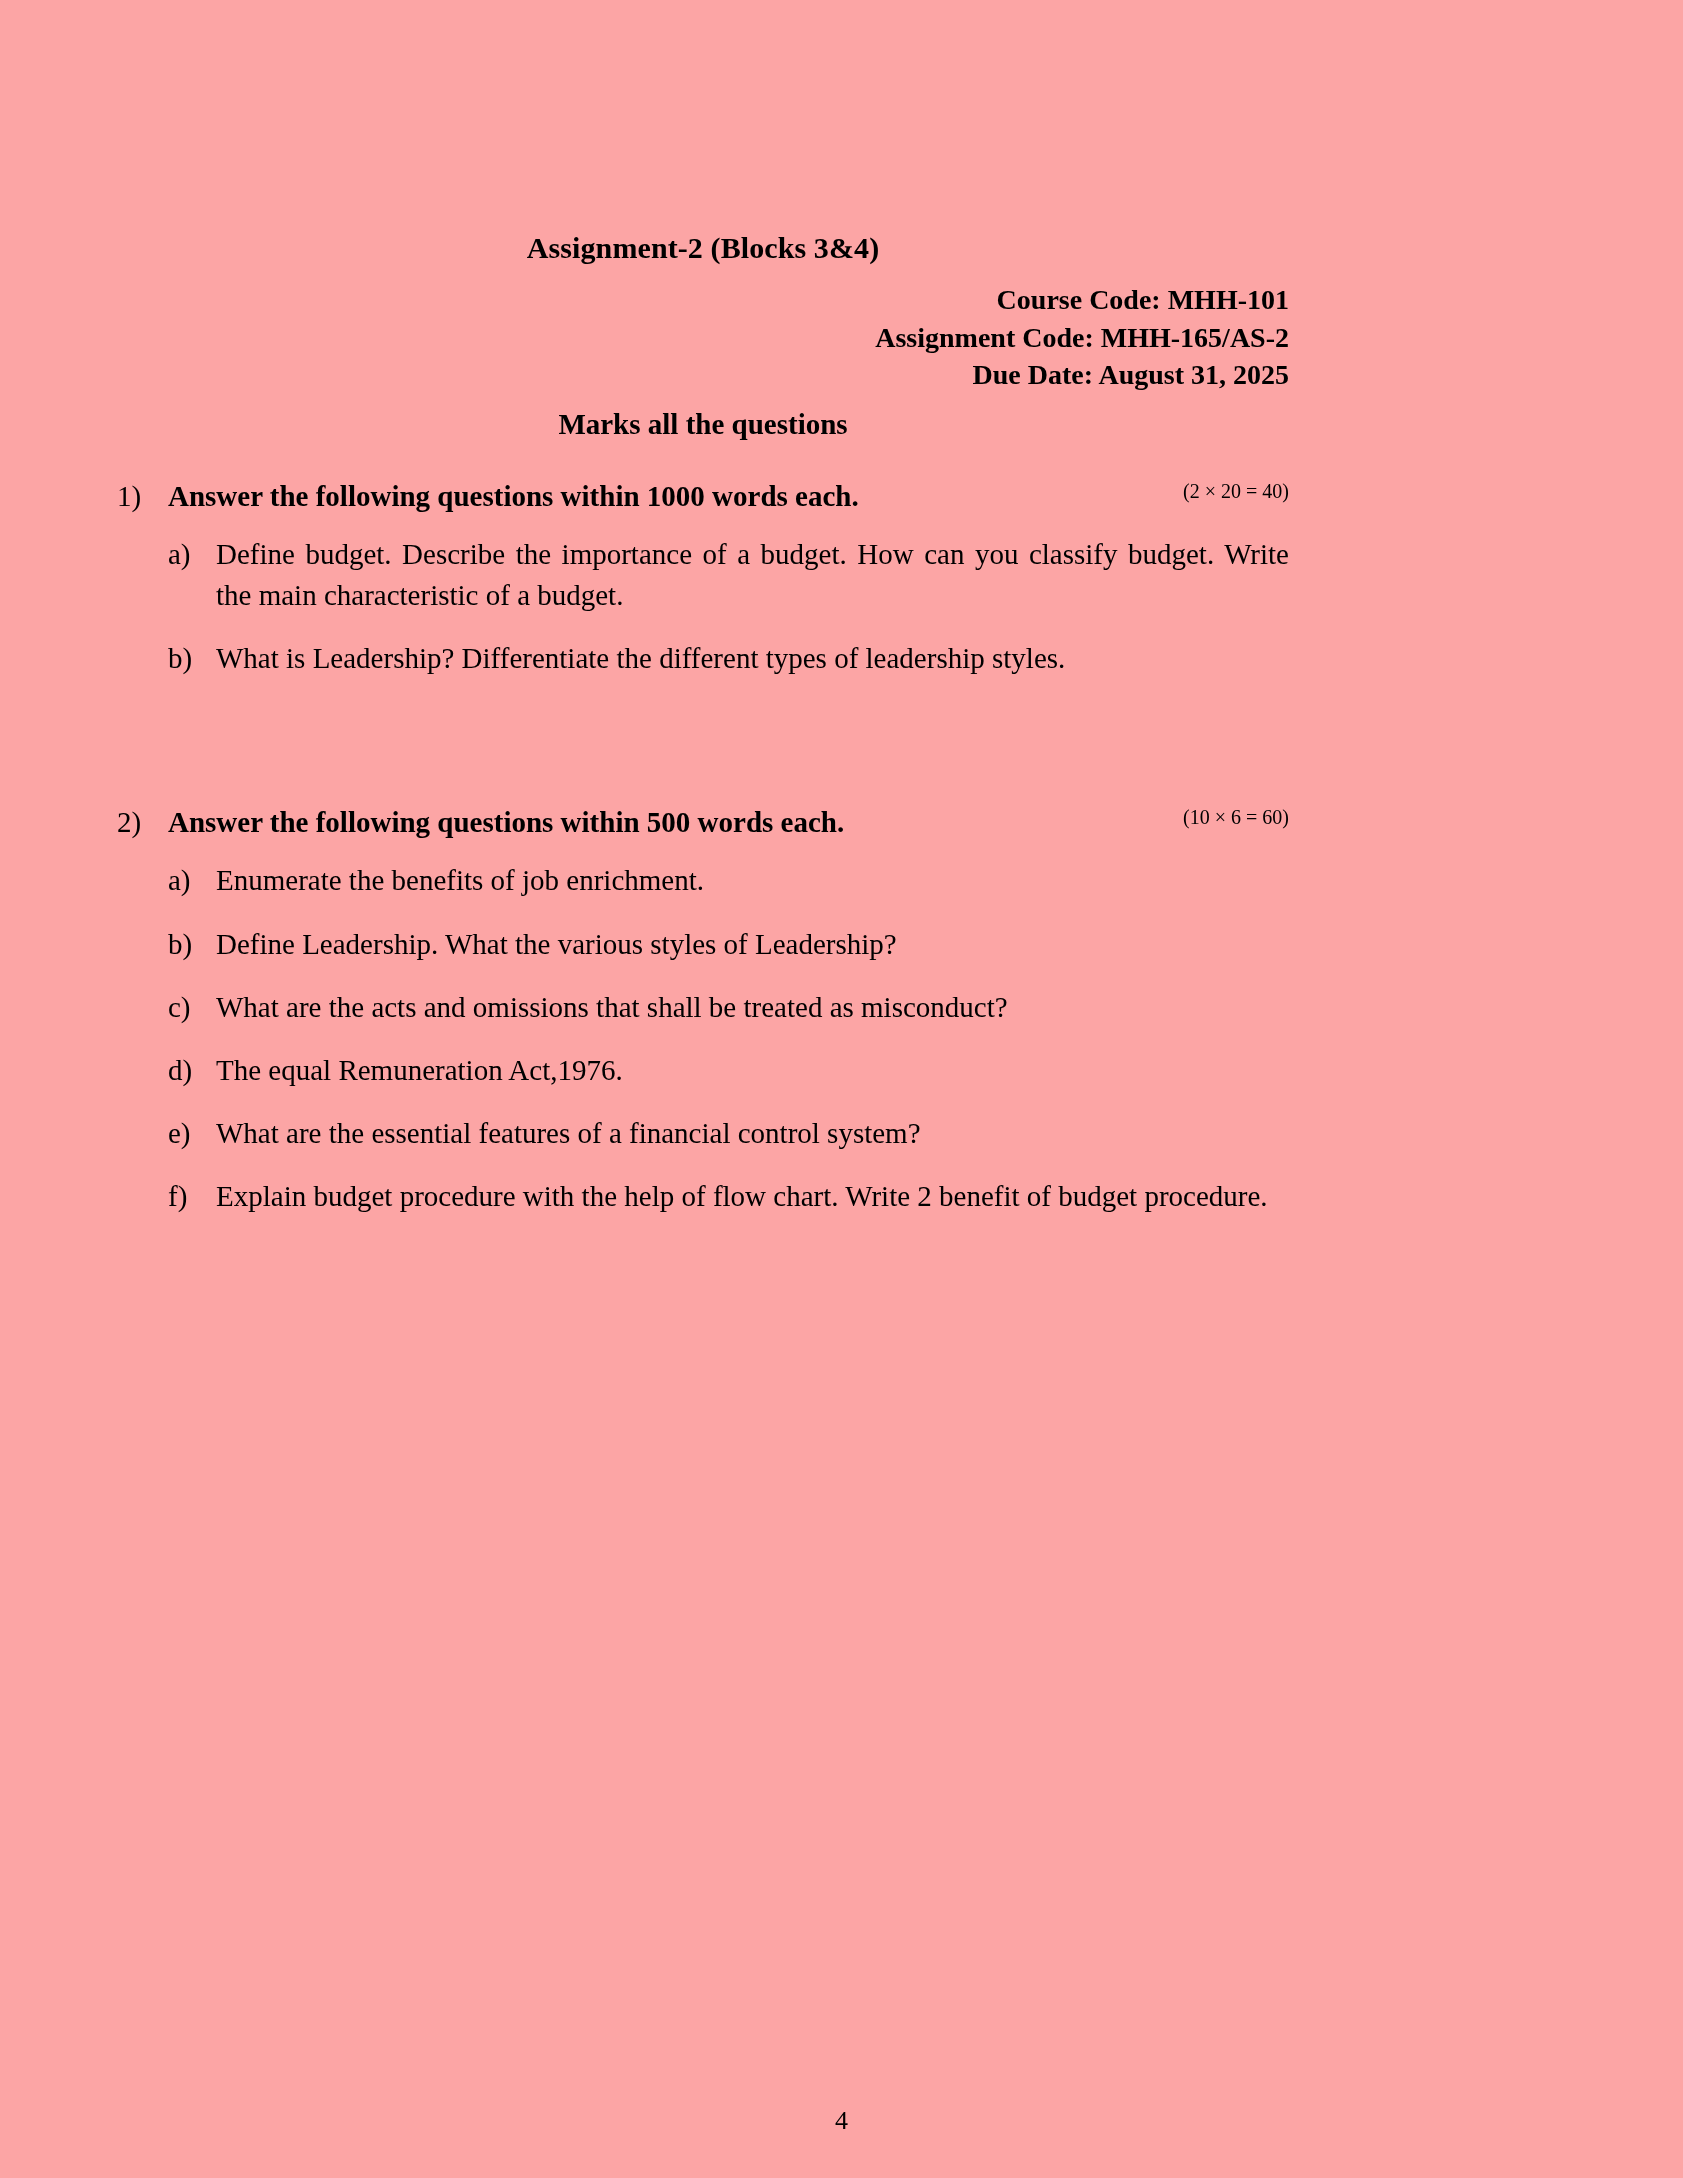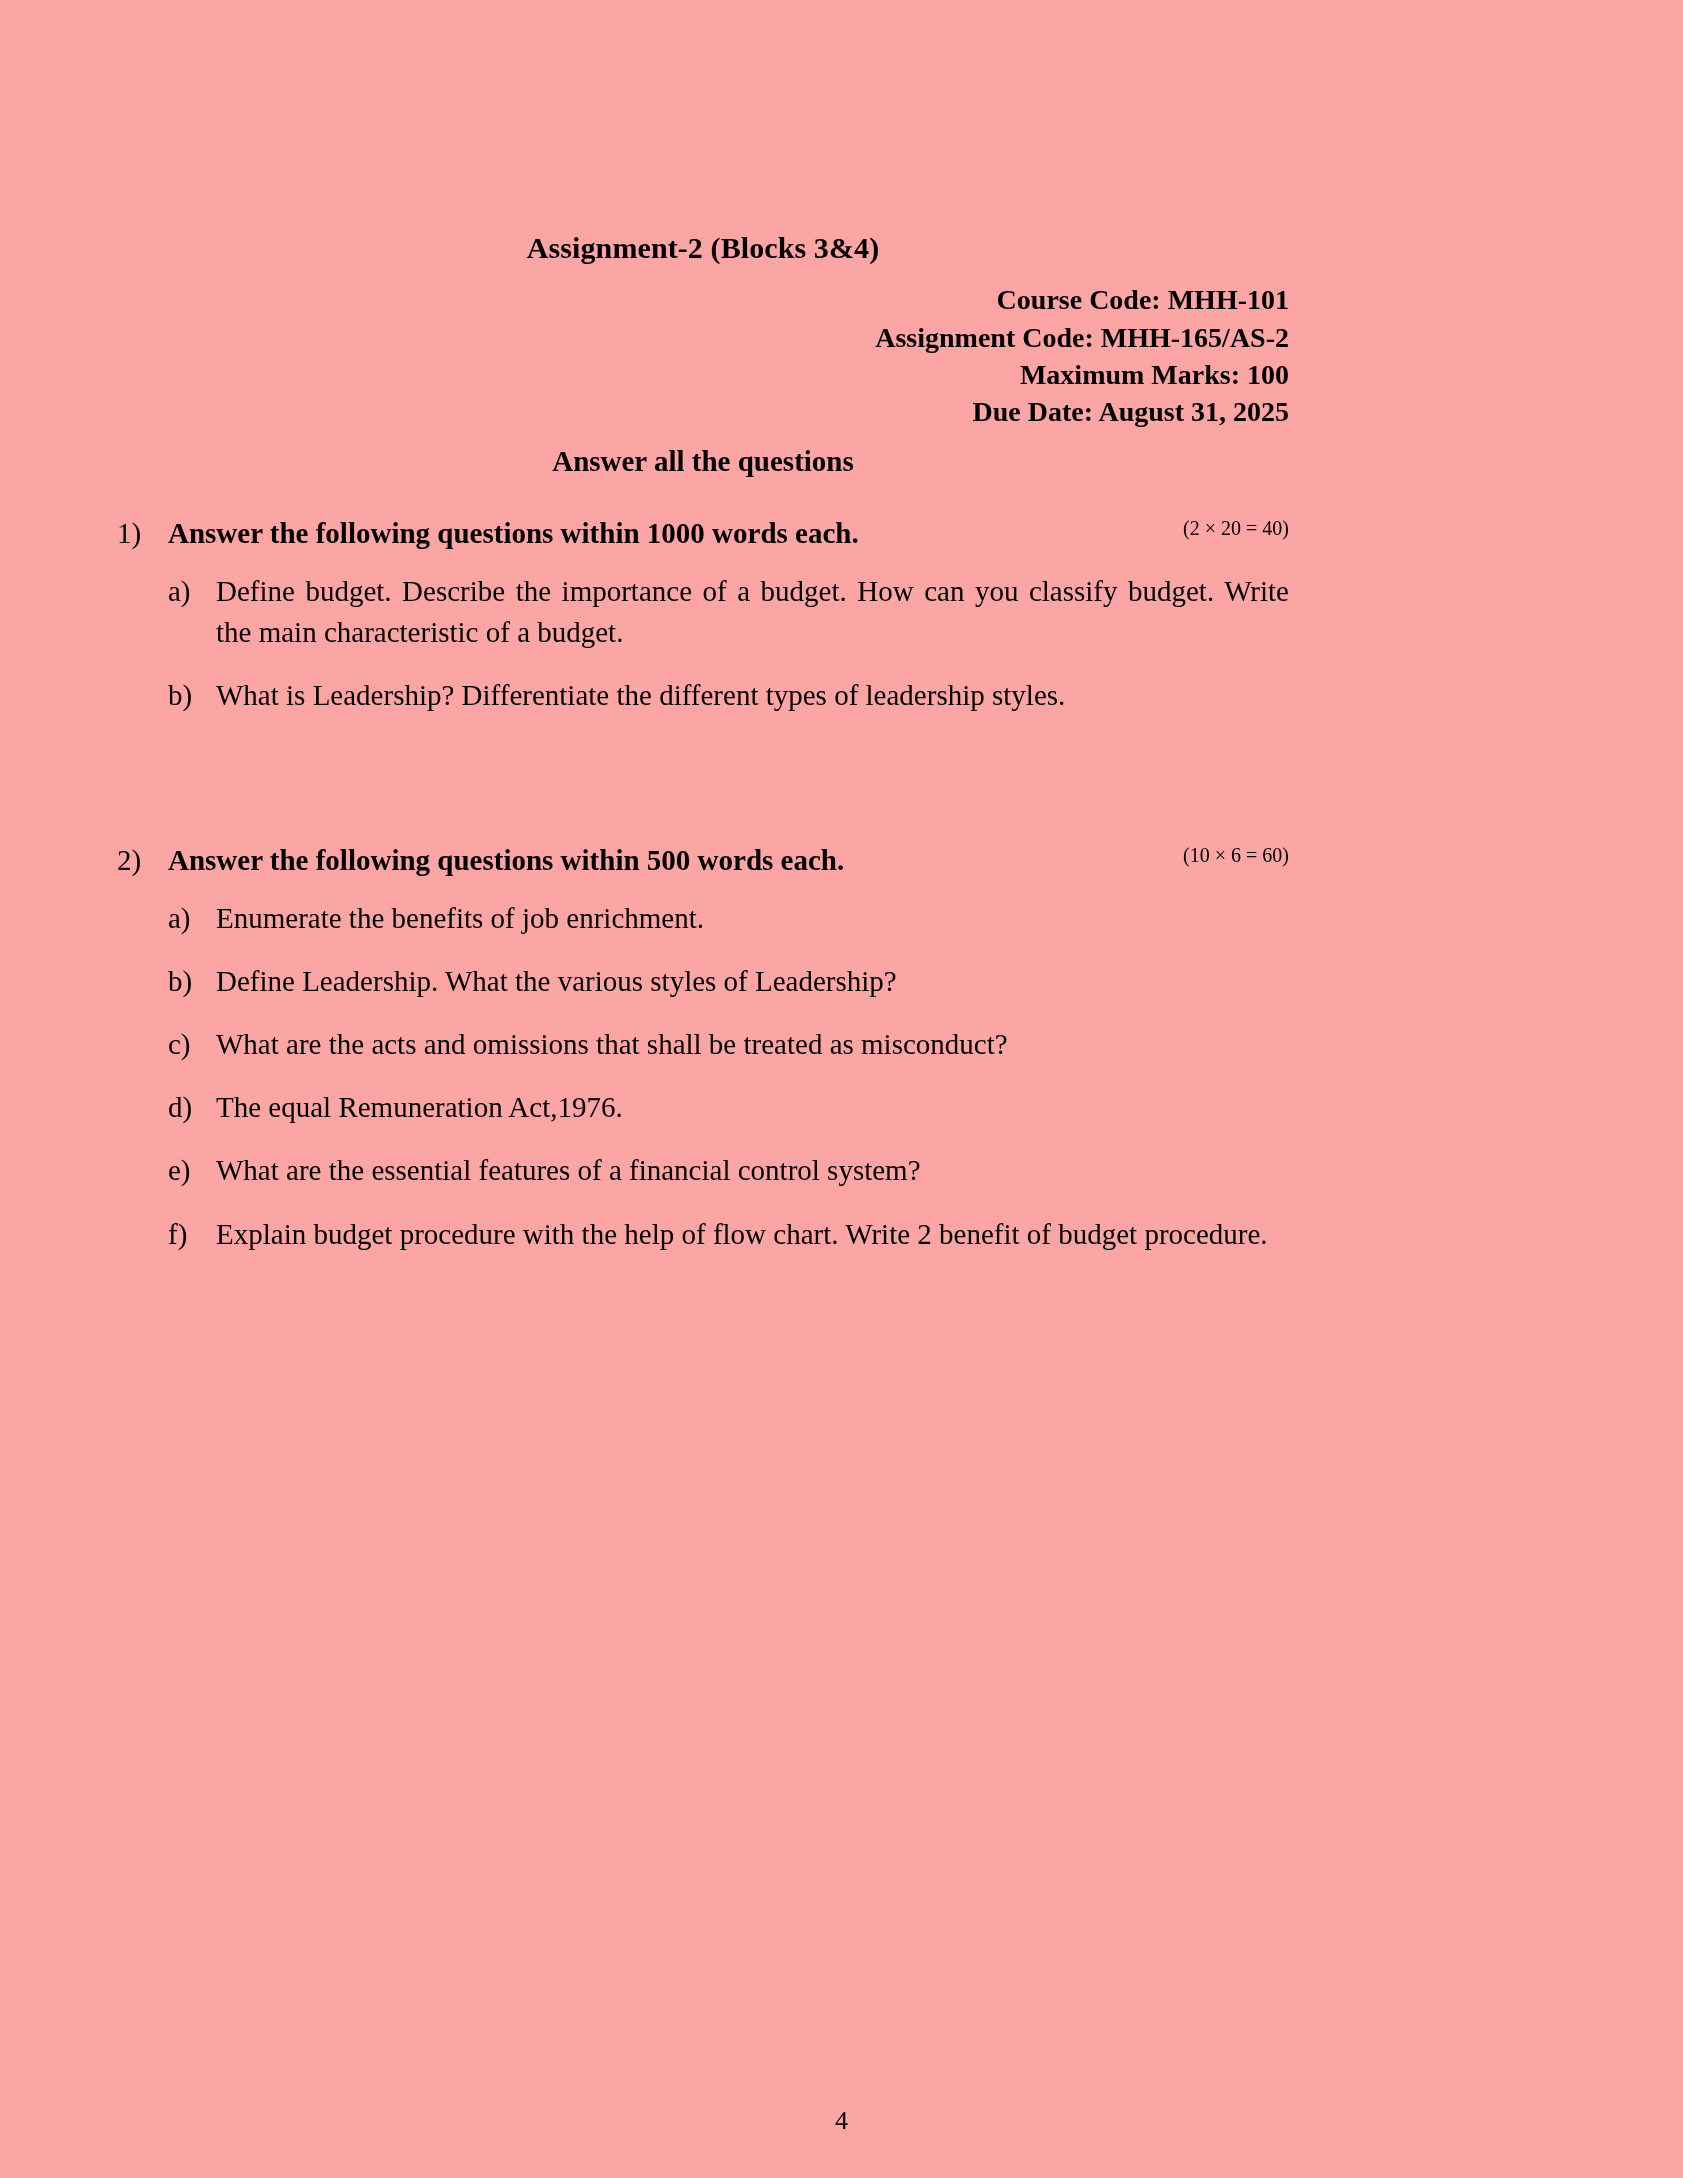--- a/index.html
+++ b/index.html
@@ -158,25 +158,24 @@
 <body>
 
 <div class="page">
   <div class="content">
 
     <div class="doc-title">Assignment-2 (Blocks 3&amp;4)</div>
 
     <div class="meta-block">
       <span class="meta-line">Course Code: MHH-101</span>
       <span class="meta-line">Assignment Code: MHH-165/AS-2</span>
-      <span class="meta-line">Maximum Marks: 100</span>
       <span class="meta-line">Due Date: August 31, 2025</span>
     </div>
 
-    <div class="answer-all">Answer all the questions</div>
+    <div class="answer-all">Marks all the questions</div>
 
     <div class="question">
       <div class="q-head">
         <span class="q-marker">1)</span>
         <span class="q-text">Answer the following questions within 1000 words each.</span>
         <span class="q-marks">(2 × 20 = 40)</span>
       </div>
       <ul class="sub-list">
         <li class="sub-item first-sub">
           <span class="sub-marker">a)</span>

